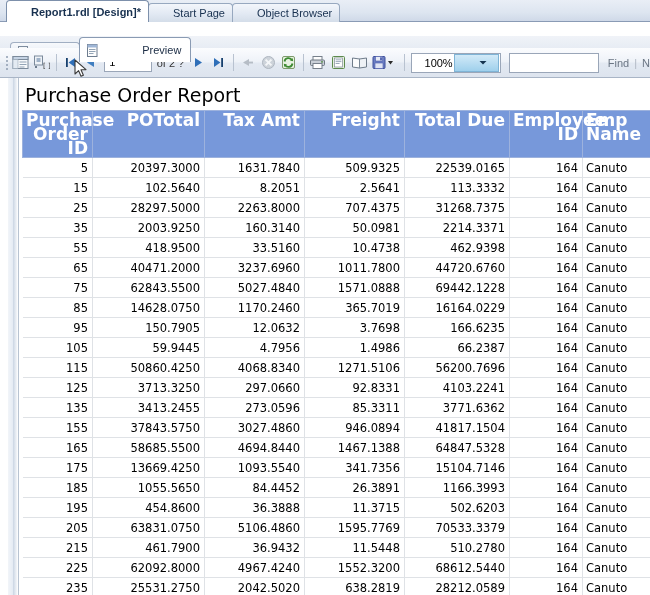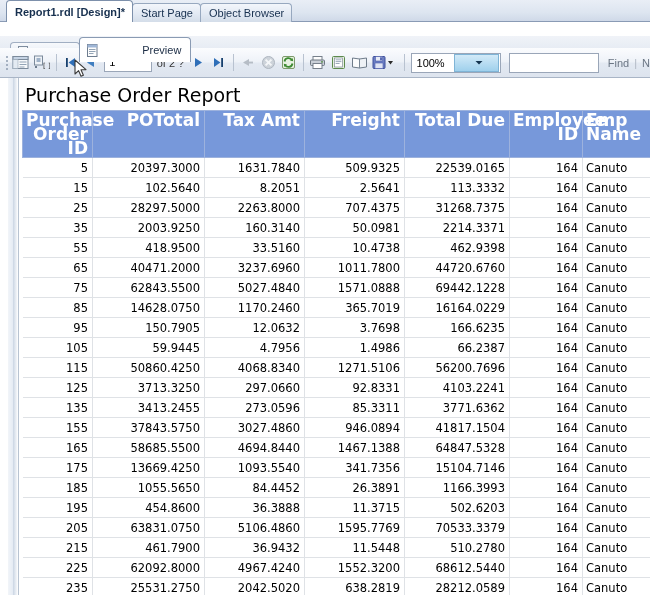--- a/index.html
+++ b/index.html
@@ -13,21 +13,21 @@
 
   
   .doc-tabbar {
     position: absolute; left: 0; top: 0; width: 650px; height: 22px;
     background: linear-gradient(to bottom, #e9eef6 0%, #dde5f0 60%, #cfd9e8 100%);
     border-bottom: 1px solid #8a9bb5;
   }
   .doc-tabs { display: flex; align-items: flex-end; height: 22px; padding-left: 6px; }
   .doc-tab {
     height: 19px; margin-top: 3px;
-    padding: 0 7px 0 8px;
+    padding: 0 7px 0 24px;
     display: flex; align-items: center;
     font-size: 11px; color: #17304f;
     border: 1px solid #97a8bf;
     border-bottom: none;
     border-radius: 4px 4px 0 0;
     background: linear-gradient(to bottom, #f3f6fb 0%, #e2e9f3 55%, #d4dde9 100%);
     margin-right: -1px;
     white-space: nowrap;
   }
   .doc-tab.active {
@@ -80,21 +80,21 @@
   .pagebox {
     width: 56px; height: 19px; border: 1px solid #9aa6b8; background: #fff;
     font-size: 11px; color: #000; padding: 0 4px; line-height: 17px;
     margin: 0 3px;
   }
   .of-lbl { font-size: 11px; color: #333; margin: 0 4px 0 2px; white-space: nowrap; }
   .zoombox {
     width: 110px; height: 20px; border: 1px solid #9aa6b8; background: #fff;
     display: flex; align-items: center; margin: 0 2px;
   }
-  .zoombox span { flex: 1; font-size: 11px; color: #000; padding-left: 5px; }
+  .zoombox span { flex: 1; font-size: 11px; color: #000; padding-left: 13px; }
   .zoom-arrow {
     width: 16px; height: 18px; margin: 0 1px 0 0;
     background: linear-gradient(to bottom, #d2eaf8, #9fd0ec);
     border: 1px solid #7fb4d6;
     display: flex; align-items: center; justify-content: center;
   }
   .findbox { width: 110px; height: 20px; border: 1px solid #9aa6b8; background: #fff; margin-left: 6px; }
   .find-lbl { font-size: 11px; color: #6b7684; margin-left: 9px; white-space: nowrap; }
   .find-sep { color: #b0b8c4; margin: 0 5px; font-size: 11px; }
 

